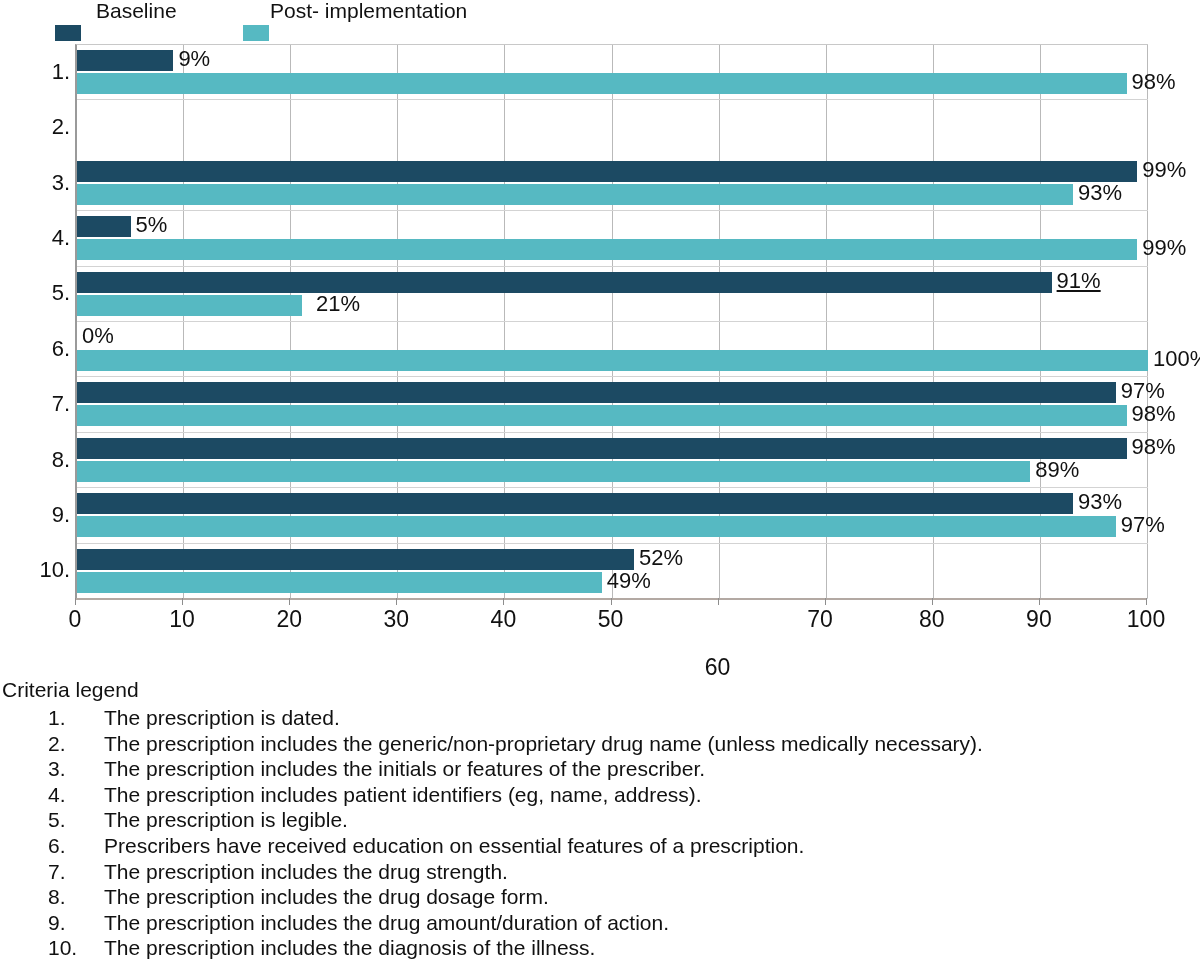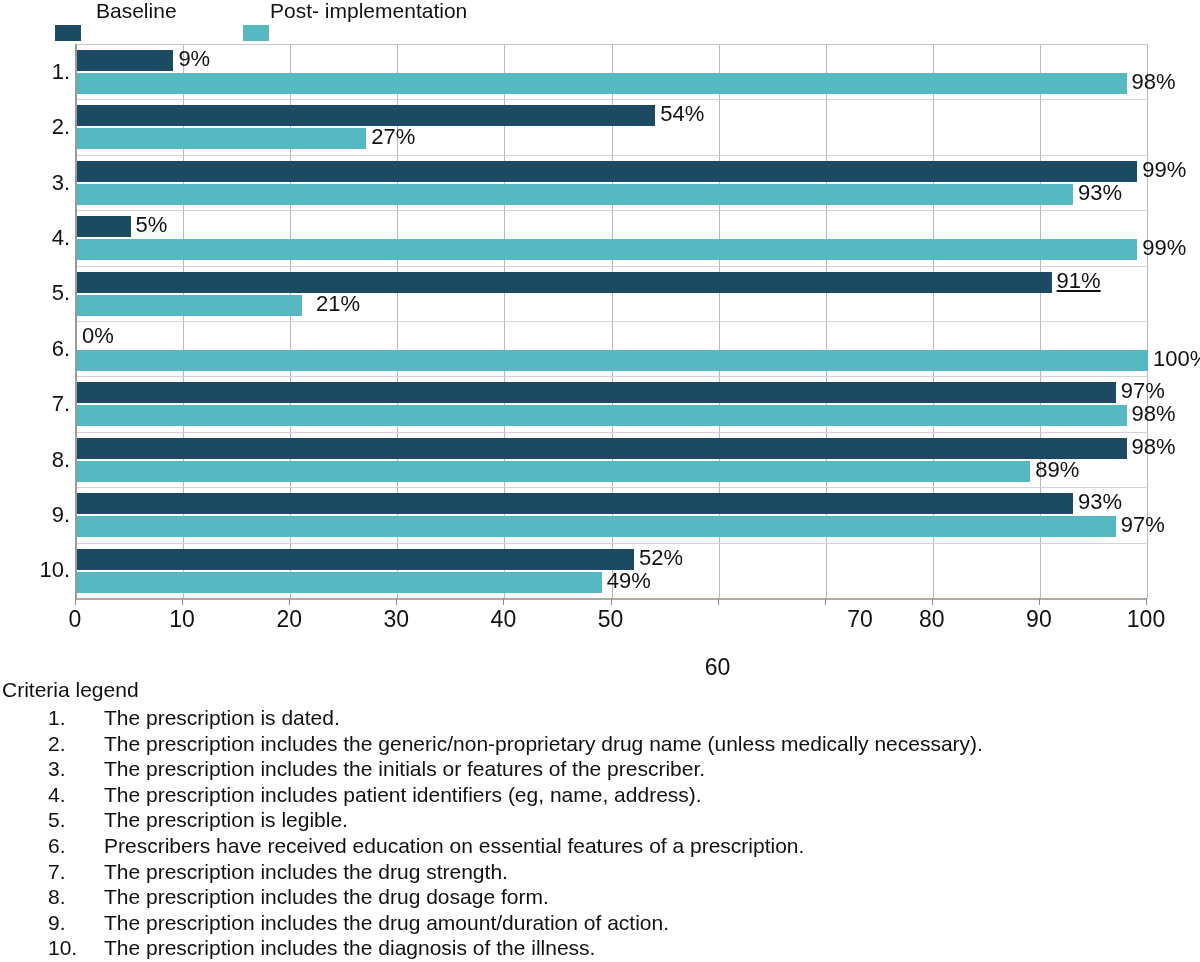--- a/index.html
+++ b/index.html
@@ -191,26 +191,20 @@
       <div class="vgrid" style="left: 641.6px;"></div>
       <div class="vgrid" style="left: 748.7px;"></div>
       <div class="vgrid" style="left: 855.8px;"></div>
       <div class="vgrid" style="left: 962.9px;"></div>
       <div class="vgrid last" style="left: 1070px;"></div>
       <div class="row" style="top: 0px; height: 55.4px;">
         <div class="bar baseline" style="top: 5px; width: 96.39px;"></div>
         <div class="bar-label" style="left: 101.39px; top: 3px;">9%</div>
         <div class="bar post" style="top: 28px; width: 1049.58px;"></div>
         <div class="bar-label" style="left: 1054.58px; top: 26px;">98%</div>
-      </div>
-      <div class="row" style="top: 55.4px; height: 55.4px;">
-        <div class="bar baseline" style="top: 5px; width: 578.34px;"></div>
-        <div class="bar-label" style="left: 583.34px; top: 3px;">54%</div>
-        <div class="bar post" style="top: 28px; width: 289.17px;"></div>
-        <div class="bar-label" style="left: 294.17px; top: 26px;">27%</div>
       </div>
       <div class="row" style="top: 110.8px; height: 55.4px;">
         <div class="bar baseline" style="top: 5px; width: 1060.29px;"></div>
         <div class="bar-label" style="left: 1065.29px; top: 3px;">99%</div>
         <div class="bar post" style="top: 28px; width: 996.03px;"></div>
         <div class="bar-label" style="left: 1001.03px; top: 26px;">93%</div>
       </div>
       <div class="row" style="top: 166.2px; height: 55.4px;">
         <div class="bar baseline" style="top: 5px; width: 53.55px;"></div>
         <div class="bar-label" style="left: 58.55px; top: 3px;">5%</div>
@@ -276,21 +270,21 @@
       <div class="tick-label" style="left: 214.2px;">20</div>
       <div class="tick-mark" style="left: 321.3px;"></div>
       <div class="tick-label" style="left: 321.3px;">30</div>
       <div class="tick-mark" style="left: 428.4px;"></div>
       <div class="tick-label" style="left: 428.4px;">40</div>
       <div class="tick-mark" style="left: 535.5px;"></div>
       <div class="tick-label" style="left: 535.5px;">50</div>
       <div class="tick-mark" style="left: 642.6px;"></div>
       <div class="tick-label" style="left: 642.6px; margin-top: 48px;">60</div>
       <div class="tick-mark" style="left: 749.7px;"></div>
-      <div class="tick-label" style="left: 785px;">70</div>
+      <div class="tick-label" style="left: 745px;">70</div>
       <div class="tick-mark" style="left: 856.8px;"></div>
       <div class="tick-label" style="left: 856.8px;">80</div>
       <div class="tick-mark" style="left: 963.9px;"></div>
       <div class="tick-label" style="left: 963.9px;">90</div>
       <div class="tick-mark" style="left: 1071px;"></div>
       <div class="tick-label" style="left: 1071px;">100</div>
     </div>
 </div>
 
 <div id="criteria-legend">

